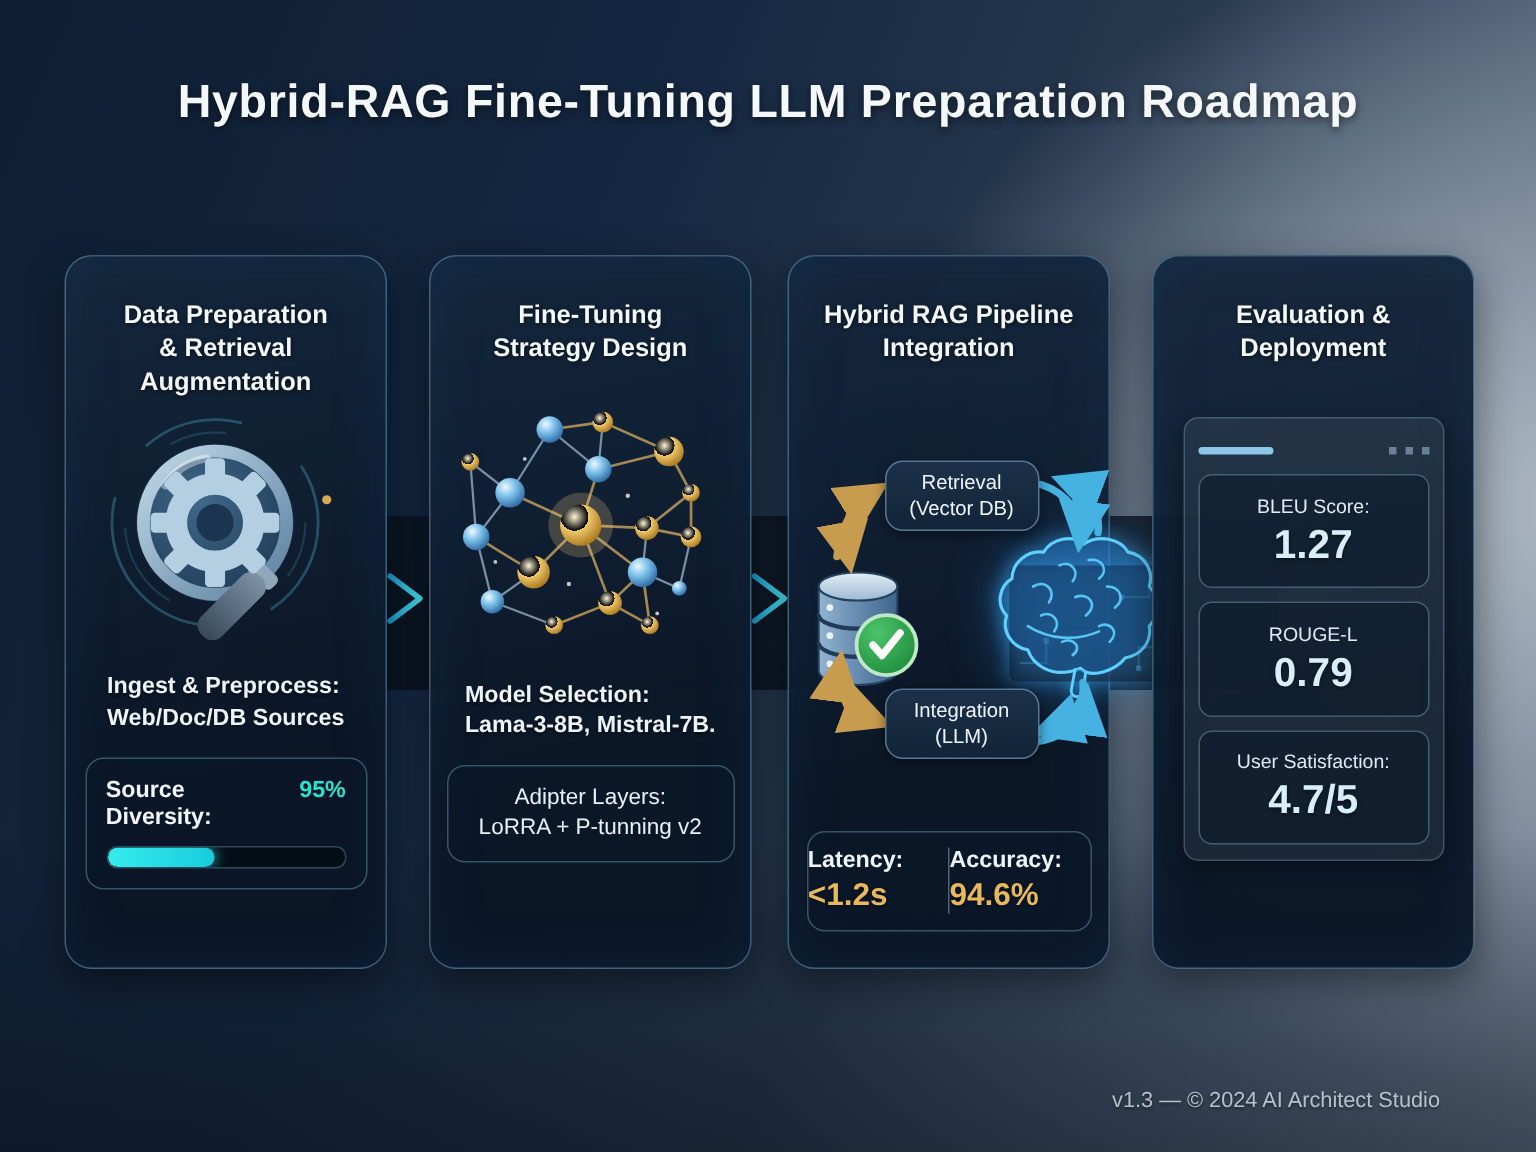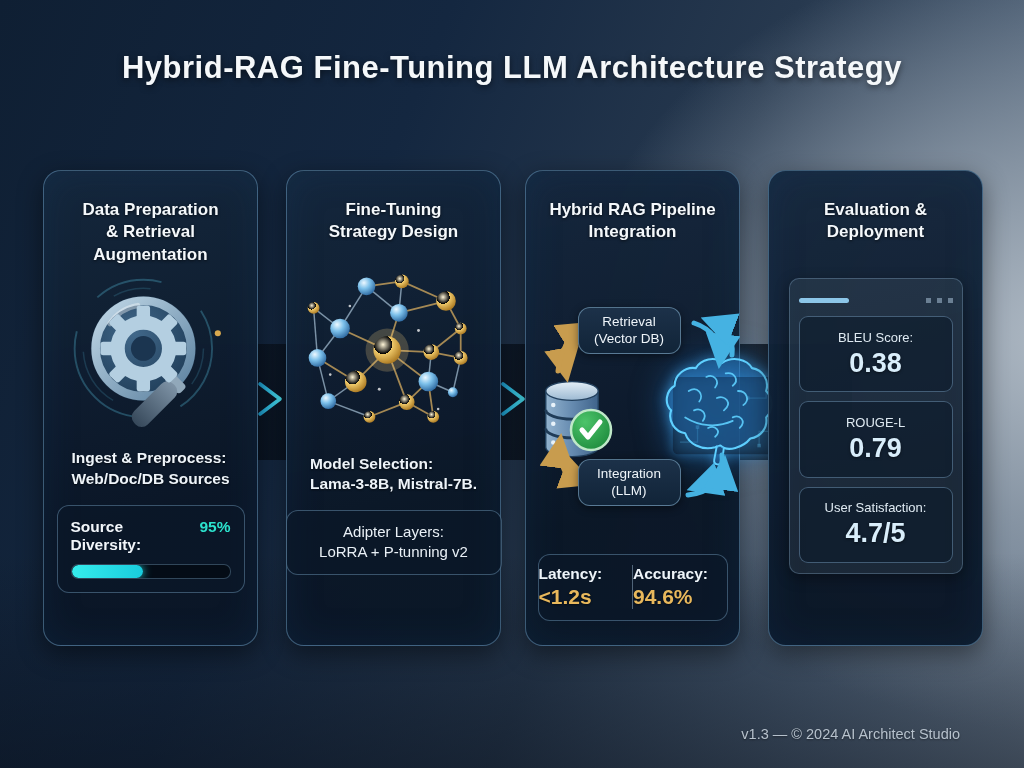--- a/index.html
+++ b/index.html
@@ -55,27 +55,27 @@
   }
   .progress-fill{
     height:100%;border-radius:7px;width:45%;
     background:linear-gradient(90deg,#35ecec,#19ccdd);
     box-shadow:0 0 10px rgba(46,230,230,.85);
   }
   
   .p2-net{margin-top:26px;}
   .p2-body{margin-top:14px;}
   .sub-box{
-    margin-top:15px;width:216px;padding:11px 6px;text-align:center;
+    margin-top:15px;width:192px;padding:11px 6px;text-align:center;
     font-size:15px;line-height:1.38;color:#e9f0f6;
   }
   
   .diagram{position:relative;width:214px;height:238px;margin-top:10px;}
   .pill{
-    position:absolute;left:52px;width:97px;padding:5px 2px;text-align:center;
+    position:absolute;left:64px;width:97px;padding:5px 2px;text-align:center;
     font-size:13.5px;line-height:1.3;color:#eef4f9;
     background:linear-gradient(180deg,#1c3149,#112438);
     border:1.5px solid rgba(150,196,226,.5);border-radius:12px;
     box-shadow:0 2px 8px rgba(0,0,0,.45);z-index:4;
   }
   .pill-top{top:24px;}
   .pill-bottom{top:176px;}
   .db-icon{position:absolute;left:16px;top:96px;z-index:3;}
   .check-icon{position:absolute;left:42px;top:124px;z-index:5;}
   .brain-icon{
@@ -113,21 +113,21 @@
   .footer-note{
     position:absolute;right:64px;bottom:26px;font-size:14.5px;color:#b6c1cc;
     text-shadow:0 1px 2px rgba(0,0,0,.4);
   }
 </style>
 </head>
 <body>
 
 <div class="stage">
 
-  <div class="page-title">Hybrid-RAG Fine-Tuning LLM Architecture Strategy</div>
+  <div class="page-title">Hybrid-RAG Fine-Tuning LLM Preparation Roadmap</div>
 
   <div class="connector-band"></div>
 
   <svg class="flow-chevron chev-1" width="34" height="42" viewBox="0 0 34 42">
     <defs>
         <linearGradient id="chevG" x1="0" y1="0" x2="1" y2="0">
       <stop offset="0" stop-color="#1f9fd0"></stop>
           <stop offset="1" stop-color="#4ae0f0"></stop>
     </linearGradient>
       </defs>
@@ -420,21 +420,21 @@
       <div class="window-bar">
         <span class="window-tab"></span>
         <span class="window-dots">
             <span></span>
             <span></span>
             <span></span>
           </span>
       </div>
       <div class="metric-card">
         <div class="metric-card-label">BLEU Score:</div>
-        <div class="metric-card-value">0.38</div>
+        <div class="metric-card-value">1.27</div>
       </div>
       <div class="metric-card">
         <div class="metric-card-label">ROUGE-L</div>
         <div class="metric-card-value">0.79</div>
       </div>
       <div class="metric-card">
         <div class="metric-card-label">User Satisfaction:</div>
         <div class="metric-card-value">4.7/5</div>
       </div>
     </div>

